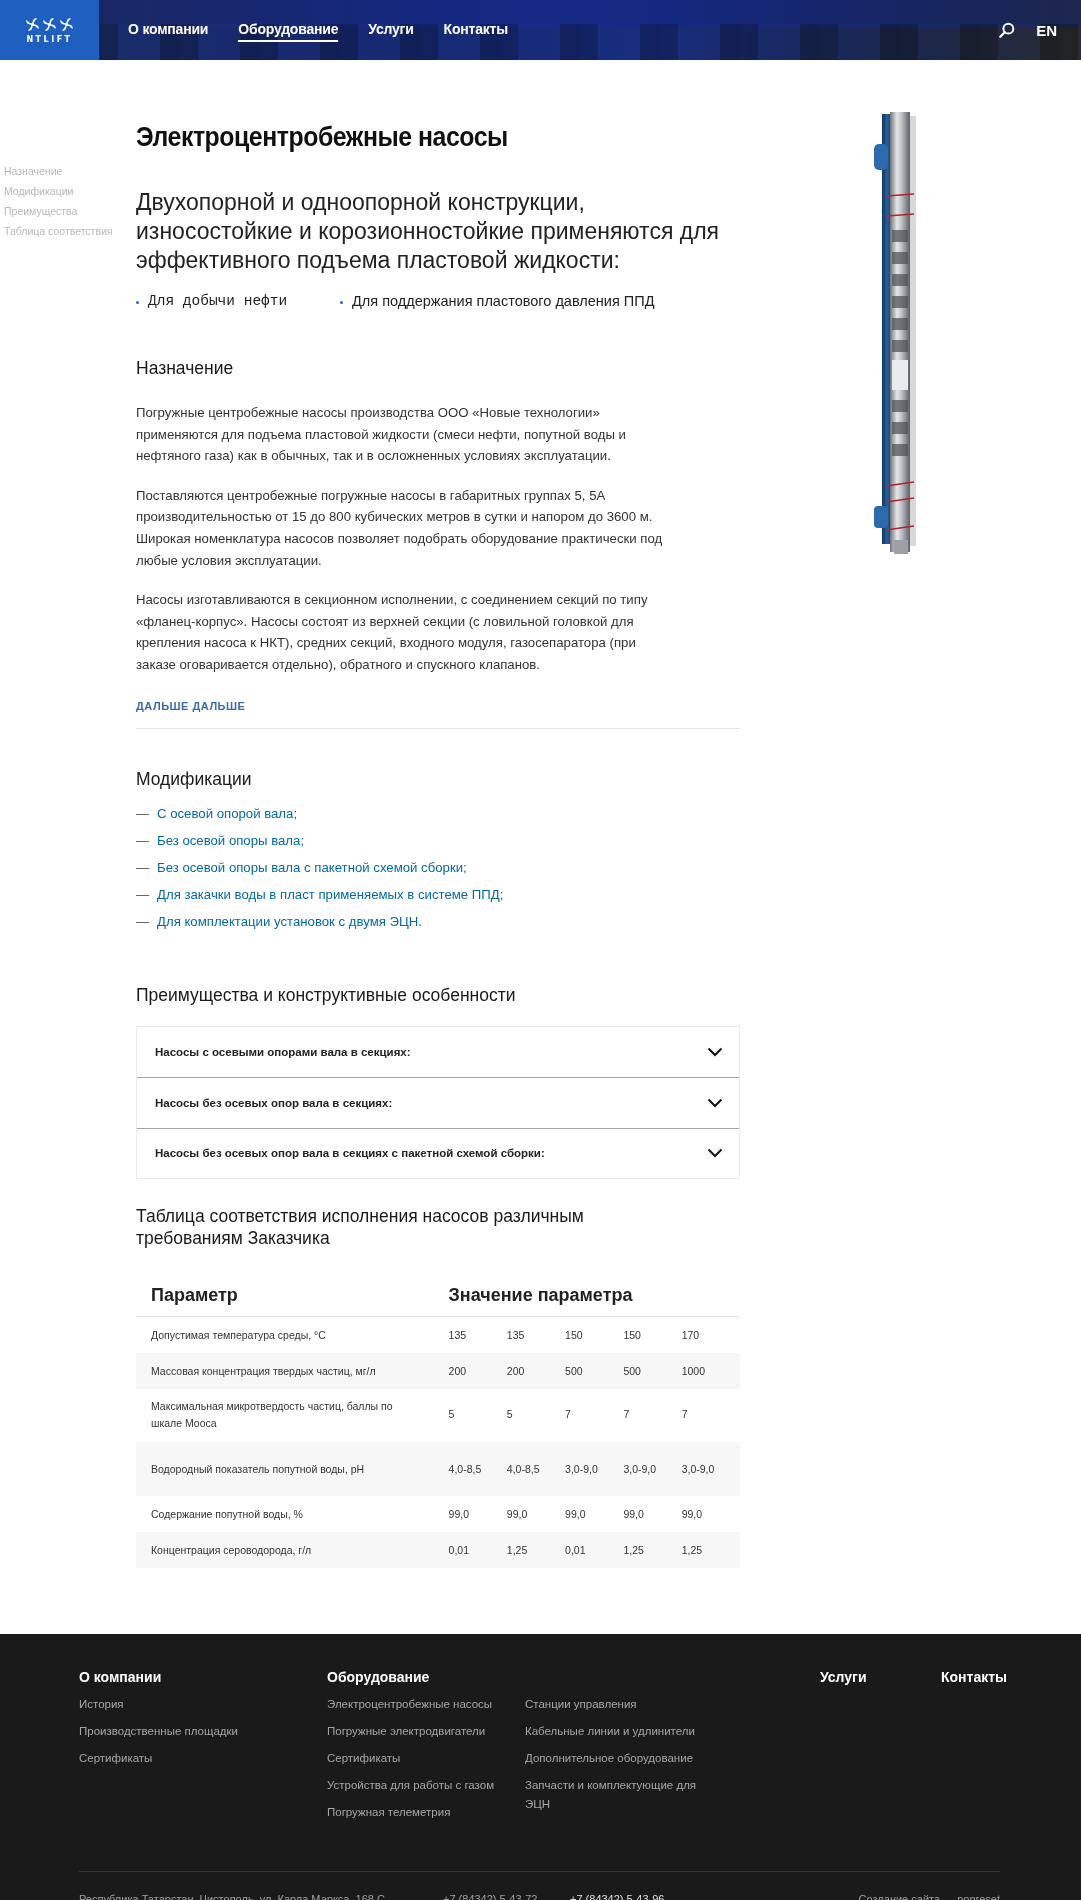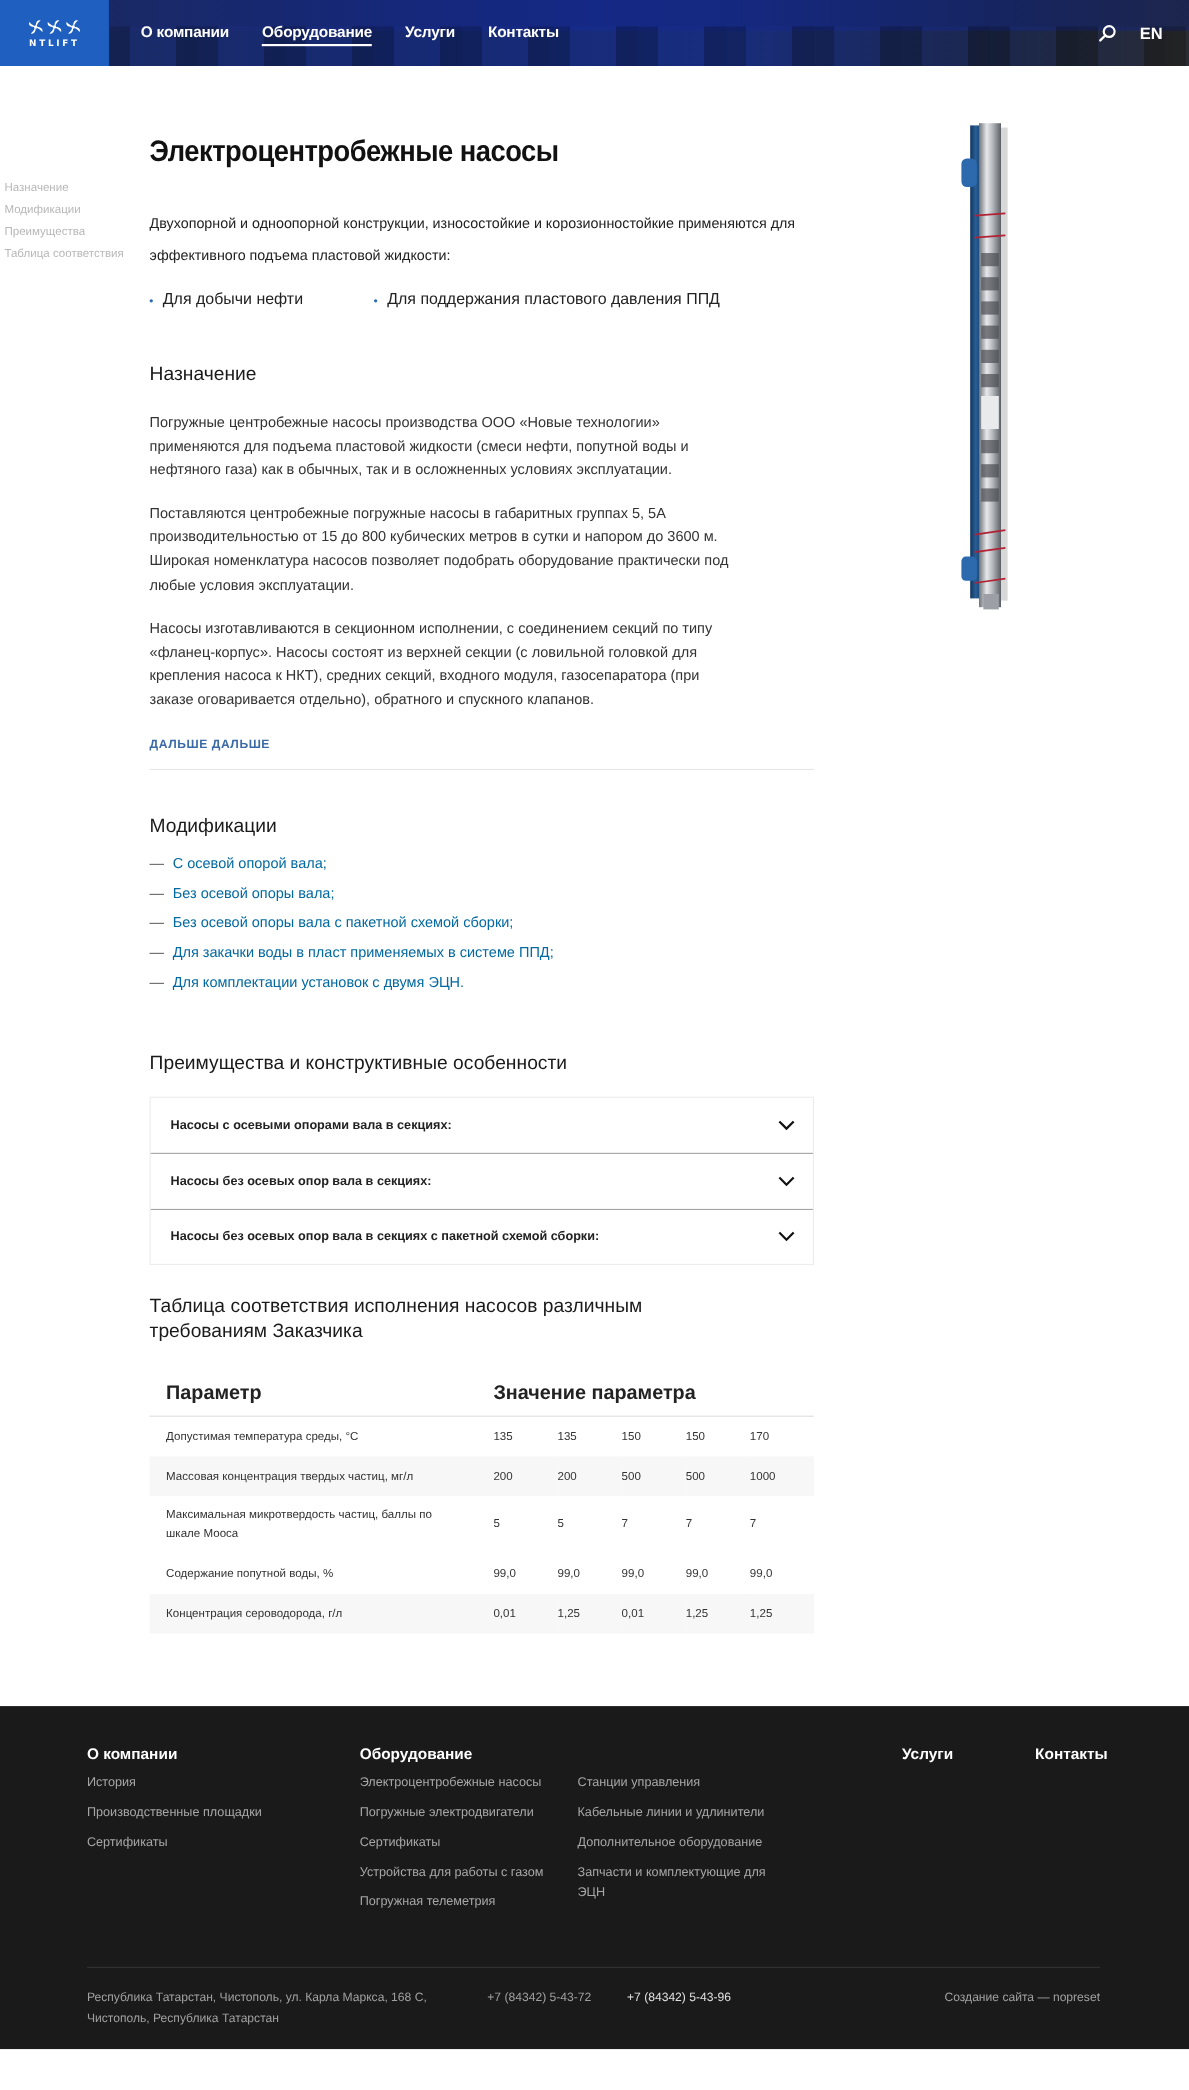--- a/index.html
+++ b/index.html
@@ -27,24 +27,24 @@
   .lang-btn { color: #fff; font-weight: bold; font-size: 15px; cursor: pointer; }
 
   
   .side-nav { position: absolute; left: 4px; top: 161px; }
   .side-nav a { display: block; font-size: 10.5px; color: #b8b8b8; line-height: 20px; text-decoration: none; }
 
   
   .main { position: relative; width: 1081px; padding-left: 136px; padding-top: 52px; padding-bottom: 66px; }
   .col { width: 604px; }
   h1 { font-size: 27px; font-weight: bold; color: #111; letter-spacing: -0.5px; font-family: "Liberation Sans", sans-serif; transform: scaleX(0.92); transform-origin: left; line-height: 50px; }
-  .lead { font-size: 13px; line-height: 29px; color: #222; margin-top: 26px; width: 600px; }
+  .lead { font-size: 23px; line-height: 29px; color: #222; margin-top: 26px; width: 600px; }
   .bullets { display: flex; margin-top: 18px; font-size: 14.5px; color: #222; }
   .bullets .b { position: relative; padding-left: 12px; }
-  .bullets .b:first-child { width: 204px; }
+  .bullets .b:first-child { width: 204px; font-family: Liberation Mono, monospace; }
   .bullets .b::before { content: ""; position: absolute; left: 0; top: 8px; width: 3px; height: 3px; border-radius: 50%; background: #2a6ab8; }
   h2 { font-size: 17.5px; font-weight: normal; color: #1a1a1a; font-family: "Liberation Sans", sans-serif; }
   .h2-purpose { margin-top: 49px; }
   .para { font-size: 13.2px; line-height: 21.6px; color: #333; margin-top: 18px; width: 540px; }
   .para.first { margin-top: 23px; }
   .read-more { display: inline-block; margin-top: 24px; font-size: 11px; font-weight: bold; color: #3a6aa8; letter-spacing: 0.5px; text-decoration: none; }
   .divider { height: 1px; background: #e6e6e6; margin-top: 14px; width: 604px; }
   .h2-mods { margin-top: 40px; }
   .mods { list-style: none; margin-top: 10px; }
   .mods li { font-size: 13.2px; color: #0369a1; line-height: 27px; position: relative; padding-left: 21px; }
@@ -257,20 +257,28 @@
           <td class="v">1000</td>
         </tr>
         <tr class="r3">
           <td style="padding-right:30px">Максимальная микротвердость частиц, баллы по шкале Мооса</td>
           <td class="v">5</td>
           <td class="v">5</td>
           <td class="v">7</td>
           <td class="v">7</td>
           <td class="v">7</td>
         </tr>
+        <tr class="r4 alt">
+          <td>Водородный показатель попутной воды, pH</td>
+          <td class="v ph">4,0-8,5</td>
+          <td class="v ph">4,0-8,5</td>
+          <td class="v ph">3,0-9,0</td>
+          <td class="v ph">3,0-9,0</td>
+          <td class="v ph">3,0-9,0</td>
+        </tr>
         <tr class="r5">
           <td>Содержание попутной воды, %</td>
           <td class="v">99,0</td>
           <td class="v">99,0</td>
           <td class="v">99,0</td>
           <td class="v">99,0</td>
           <td class="v">99,0</td>
         </tr>
         <tr class="r6 alt">
           <td>Концентрация сероводорода, г/л</td>

